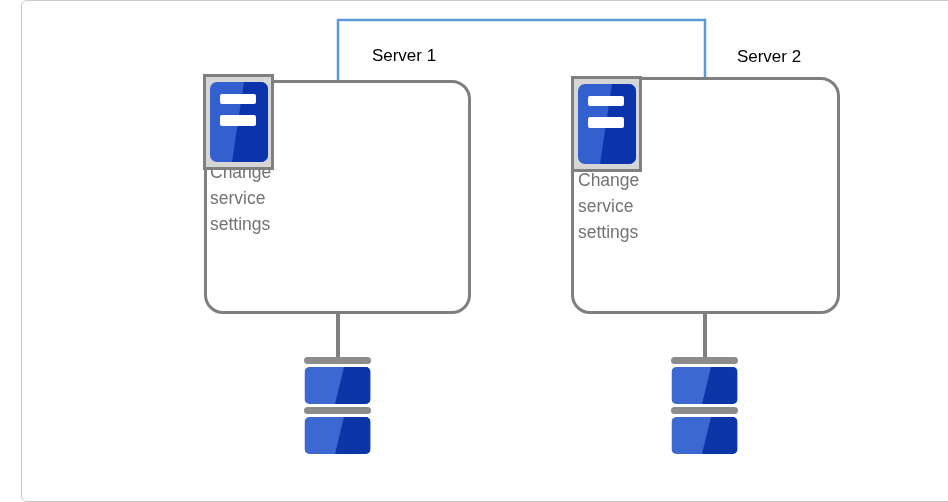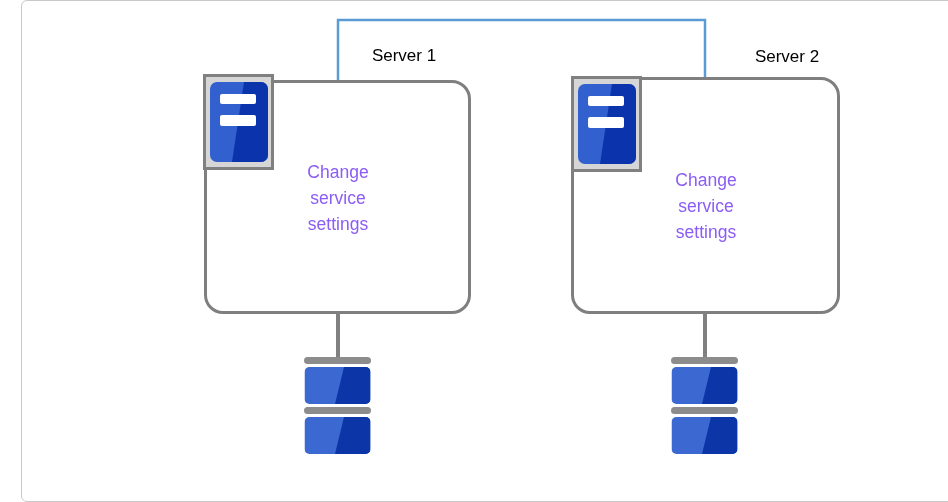--- a/index.html
+++ b/index.html
@@ -23,25 +23,25 @@
   }
   .box1{left:182px;top:79px;width:267px;height:234px;}
   .box2{left:549px;top:76px;width:269px;height:237px;}
   .server-label{
     position:absolute;
     font-size:17px;color:#000;
     white-space:nowrap;
     text-align:center;width:110px;
   }
   .label1{left:327px;top:45px;}
-  .label2{left:710px;top:46px;}
+  .label2{left:692px;top:46px;}
   .box-text{
     position:absolute;
-    font-size:17.5px;line-height:26px;color:#8b5cf6;
-    text-align:center;width:256px;
+    font-size:17.5px;line-height:26px;color:#737373;
+    width:256px;
     white-space:pre-line;
   }
   .text1{left:188px;top:158px;}
   .text2{left:556px;top:166px;}
   .tower-icon{position:absolute;width:71px;height:96px;}
   .tower1{left:181px;top:73px;}
   .tower2{left:549px;top:75px;}
   .disk-icon{position:absolute;width:67px;height:97px;}
   .disk1{left:282px;top:356px;}
   .disk2{left:649px;top:356px;}

